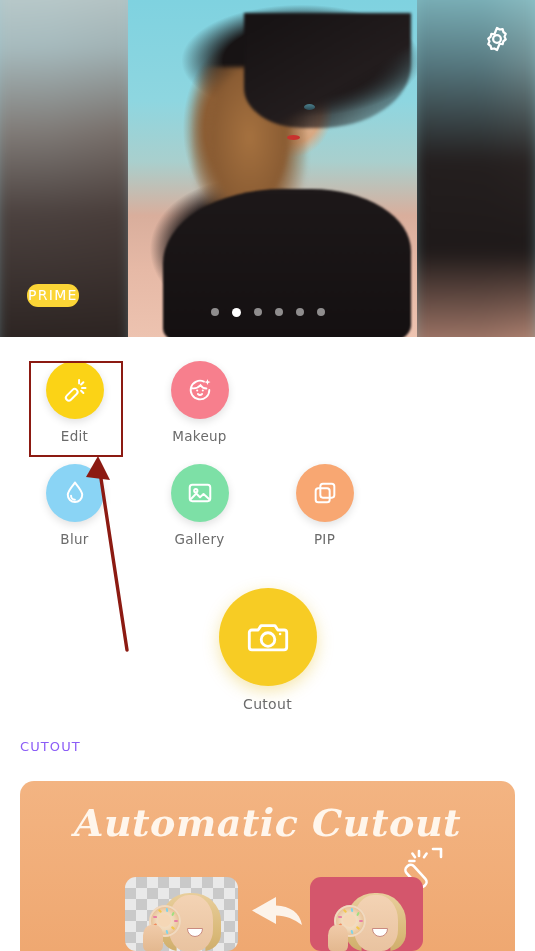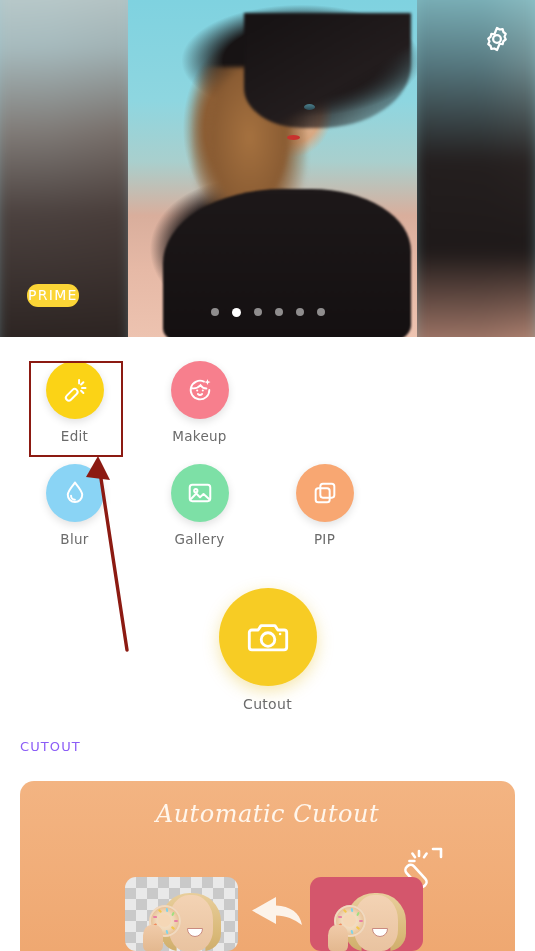--- a/index.html
+++ b/index.html
@@ -174,22 +174,22 @@
     width:495px; height:170px;
     background:linear-gradient(180deg,#F3B482 0%, #EFA871 100%);
     border-radius:14px 14px 0 0;
     overflow:hidden;
     cursor:pointer;
   }
   .cutout-title {
     position:absolute; left:0; right:0; top:19px;
     text-align:center;
     color:#FFF6EC;
-    font-size:24px;
-    font-weight:400;
+    font-size:38px;
+    font-weight:700;
     font-style:italic;
     letter-spacing:.5px;
     font-family:"DejaVu Serif", serif;
   }
   .cutout-wand {
     position:absolute; right:70px; top:60px; width:56px; height:56px;
   }
   .cutout-wand svg { width:56px; height:56px; display:block; }
 
   .thumb {

